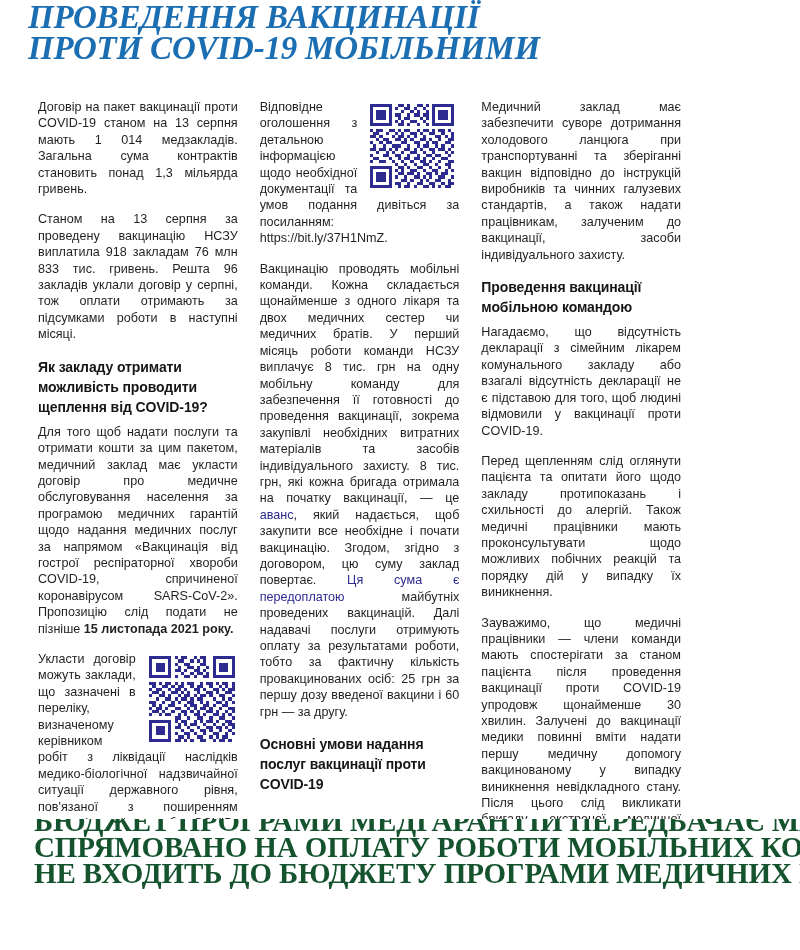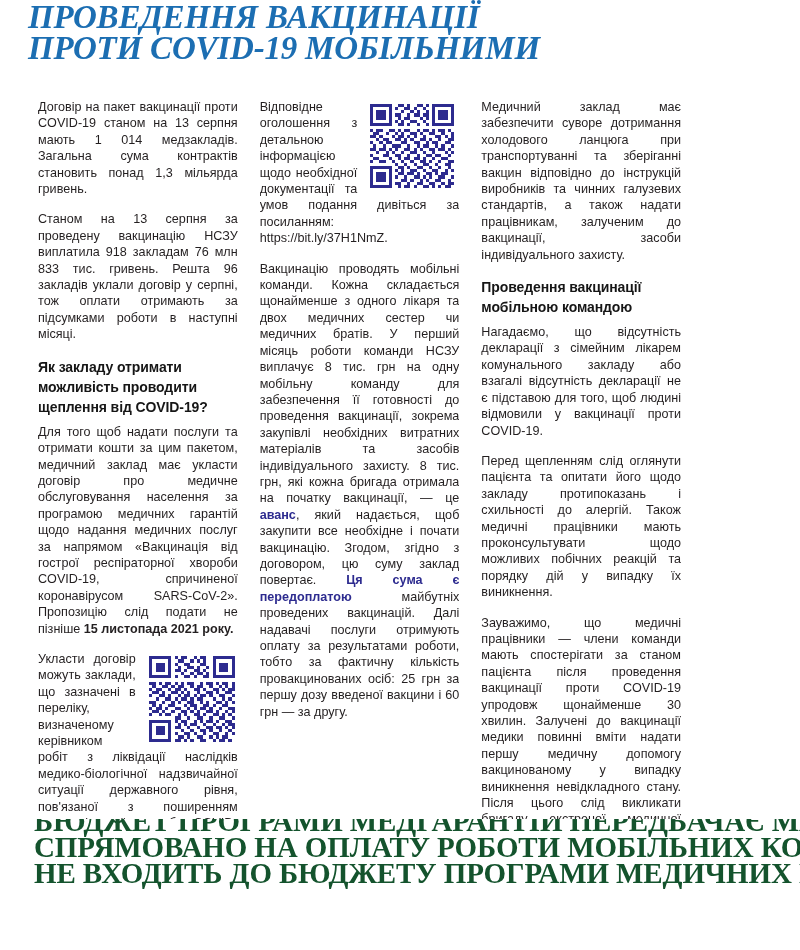--- a/index.html
+++ b/index.html
@@ -72,21 +72,21 @@
     font-size: 14px;
     line-height: 20px;
     font-weight: bold;
     color: #161616;
     letter-spacing: -0.1px;
   }
 
   .bold { font-weight: bold; }
   .hl {
     color: #2d2b8f;
-    font-weight: bold;
+    font-weight: normal;
   }
 
   
   .qr {
     width: 92px; height: 92px;
     background: #ffffff;
   }
   .qr svg { display: block; }
   .qr-right {
     float: right;
@@ -549,20 +549,21 @@
               <rect x="23" y="27" width="1" height="1"></rect>
               <rect x="25" y="27" width="2" height="1"></rect>
           </g>
         </svg>
       </span>
       <span>Відповідне оголошення з детальною інформацією щодо необхідної документації та умов подання дивіться за посиланням: https://bit.ly/37H1NmZ.</span>
     </p>
 
     <p class="body"><span>Вакцинацію проводять мобільні команди. Кожна складається щонайменше з одного лікаря та двох медичних сестер чи медичних братів. У перший місяць роботи команди НСЗУ виплачує 8 тис. грн на одну мобільну команду для забезпечення її готовності до проведення вакцинації, зокрема закупівлі необхідних витратних матеріалів та засобів індивідуального захисту. 8 тис. грн, які кожна бригада отримала на початку вакцинації, — це </span><span class="hl">аванс</span><span>, який надається, щоб закупити все необхідне і почати вакцинацію. Згодом, згідно з договором, цю суму заклад повертає. </span><span class="hl">Ця сума є передоплатою</span><span> майбутніх проведених вакцинацій. Далі надавачі послуги отримують оплату за результатами роботи, тобто за фактичну кількість провакцинованих осіб: 25 грн за першу дозу введеної вакцини і 60 грн — за другу.</span></p>
 
+    <h2 class="section"><span>Основні умови надання послуг вакцинації проти COVID-19</span></h2>
 
   </div>
 
   <div class="col">
     <p class="body">Медичний заклад має забезпечити суворе дотримання холодового ланцюга при транспортуванні та зберіганні вакцин відповідно до інструкцій виробників та чинних галузевих стандартів, а також надати працівникам, залученим до вакцинації, засоби індивідуального захисту.</p>
 
     <h2 class="section"><span>Проведення вакцинації мобільною командою</span></h2>
 
     <p class="body">Нагадаємо, що відсутність декларації з сімейним лікарем комунального закладу або взагалі відсутність декларації не є підставою для того, щоб людині відмовили у вакцинації проти COVID-19.</p>
     <p class="body">Перед щепленням слід оглянути пацієнта та опитати його щодо закладу протипоказань і схильності до алергій. Також медичні працівники мають проконсультувати щодо можливих побічних реакцій та порядку дій у випадку їх виникнення.</p>

